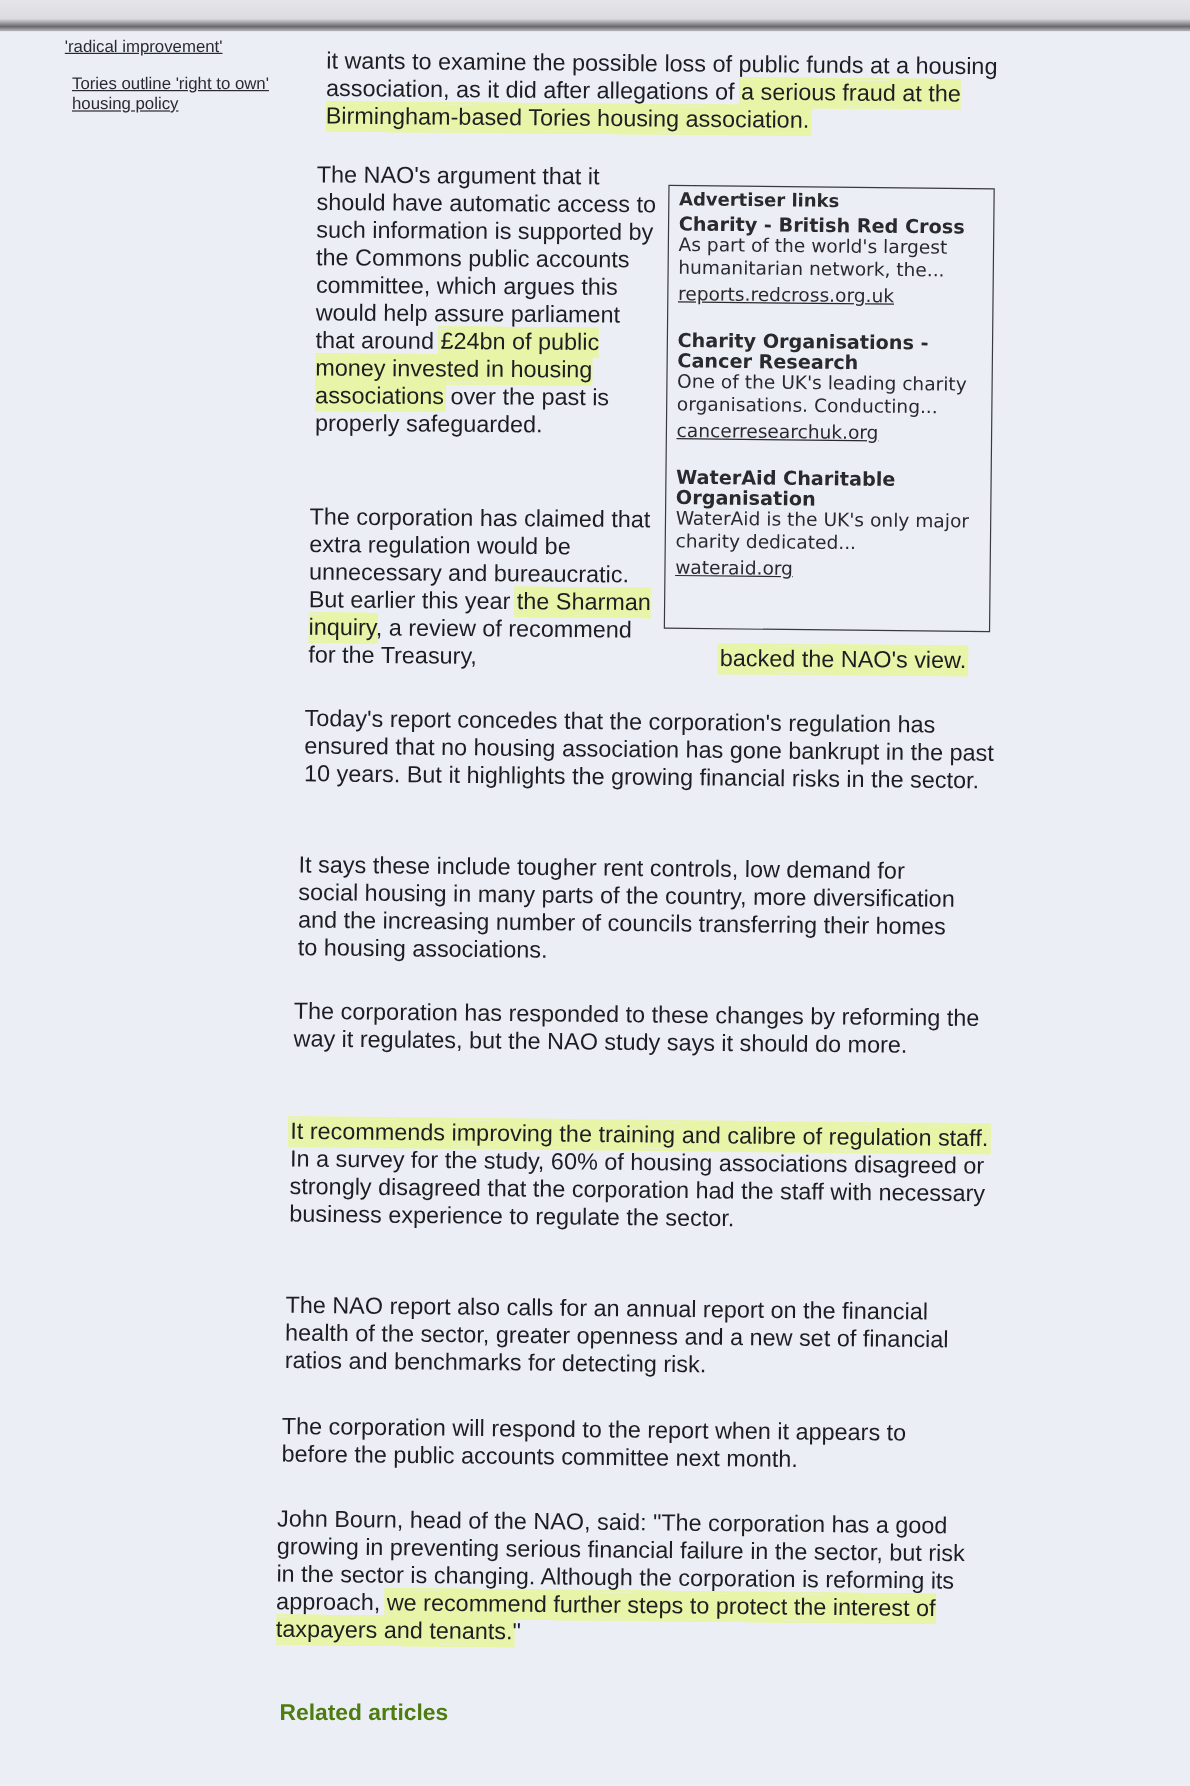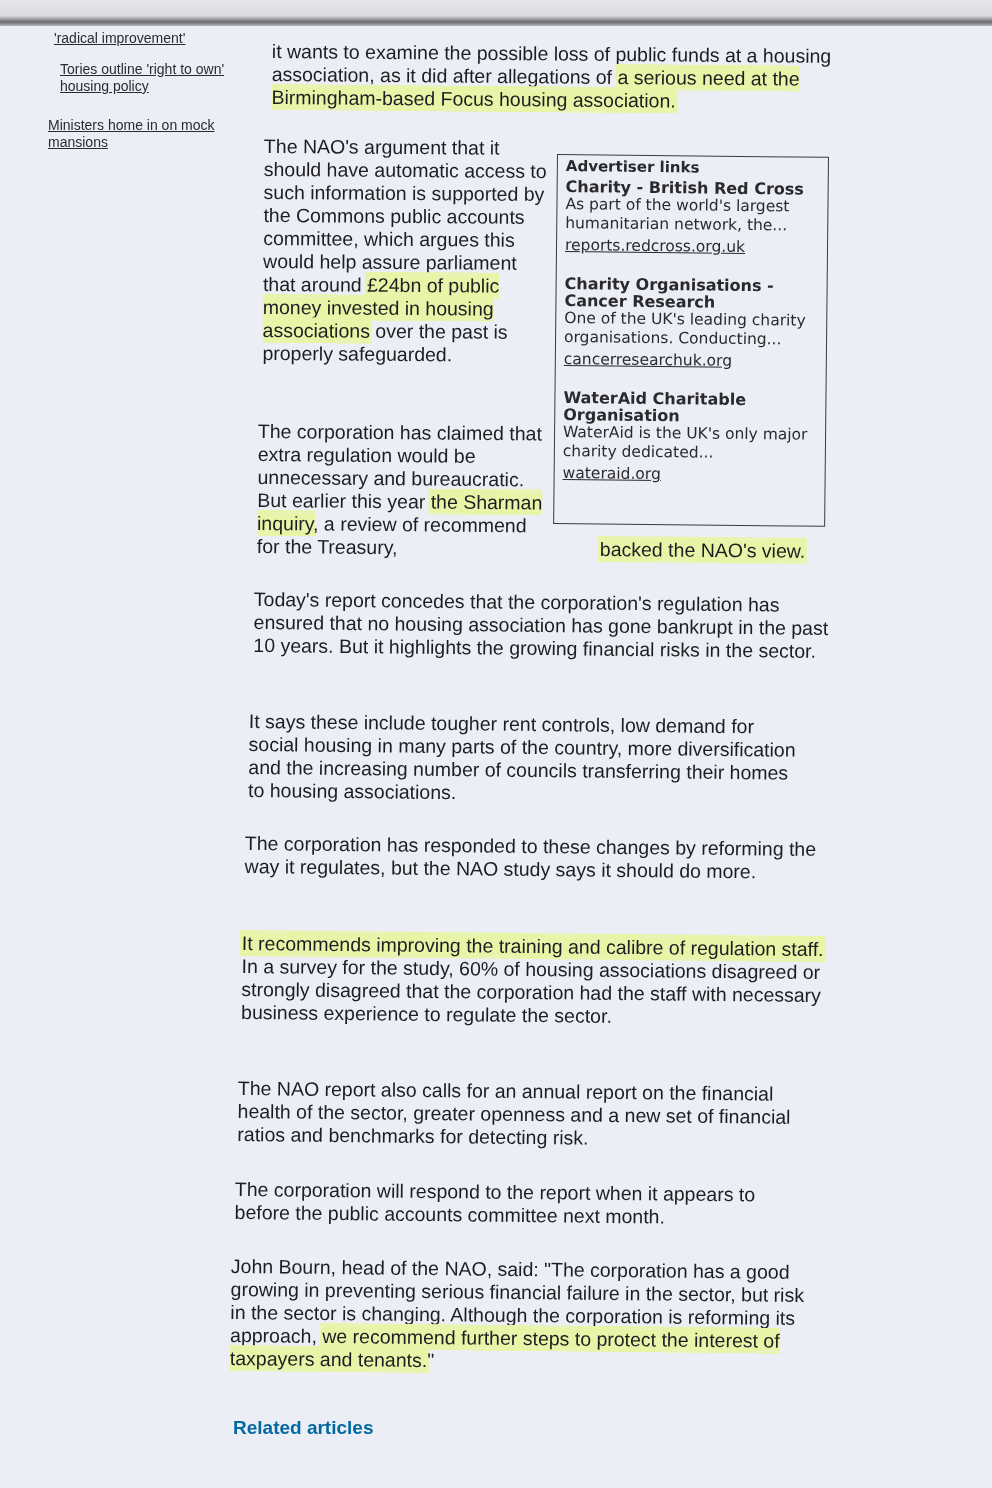--- a/index.html
+++ b/index.html
@@ -30,36 +30,35 @@
     border: 1.5px solid #3a3a3e; padding: 2px 0 0 8px;
     font-family: "DejaVu Sans", sans-serif; font-size: 15.5px; line-height: 19px;
     color: #2a2a2e; transform: rotate(0.6deg); transform-origin: left top;
   }
   .ad-header { font-weight: bold; font-size: 15px; margin-top: 0; }
   .ad-title { font-weight: bold; font-size: 16px; line-height: 17px; margin-top: 2px; }
   .ad-desc { font-size: 15.5px; line-height: 19px; }
   .ad-url { display: block; text-decoration: underline; color: #2a2a2e; margin-top: 3px; margin-bottom: 20px; cursor: pointer; }
   .related {
     position: absolute; left: 233px; top: 1417px; font-weight: bold;
-    font-size: 19px; color: #0369a1;
+    font-size: 19px; color: #4d7c0f;
   }
 </style>
 </head>
 <body>
 
 <div class="scan-top"></div>
 
 <nav class="sidebar">
   <a class="side-link first">'radical improvement'</a>
   <a class="side-link" style="margin-left:12px;width:195px;">Tories outline 'right to own' housing policy</a>
-  <a class="side-link" style="width:195px;">Ministers home in on mock mansions</a>
 </nav>
 
 <p class="para" style="left:272px;top:40px;width:560px;transform:rotate(0.5deg);">
-  <span>it wants to examine the possible loss of public funds at a housing association, as it did after allegations of </span><span class="hl">a serious need at the Birmingham-based Focus housing association.</span>
+  <span>it wants to examine the possible loss of public funds at a housing association, as it did after allegations of </span><span class="hl">a serious fraud at the Birmingham-based Tories housing association.</span>
 </p>
 
 <p class="para" style="left:264px;top:135px;width:285px;transform:rotate(0.4deg);">
   <span>The NAO's argument that it should have automatic access to such information is supported by the Commons public accounts committee, which argues this would help assure parliament that around </span><span class="hl">£24bn of public money invested in housing associations</span><span> over the past is properly safeguarded.</span>
 </p>
 
 <div class="adbox">
   <div class="ad-header">Advertiser links</div>
   <div>
     <div class="ad-title">Charity - British Red Cross</div>

